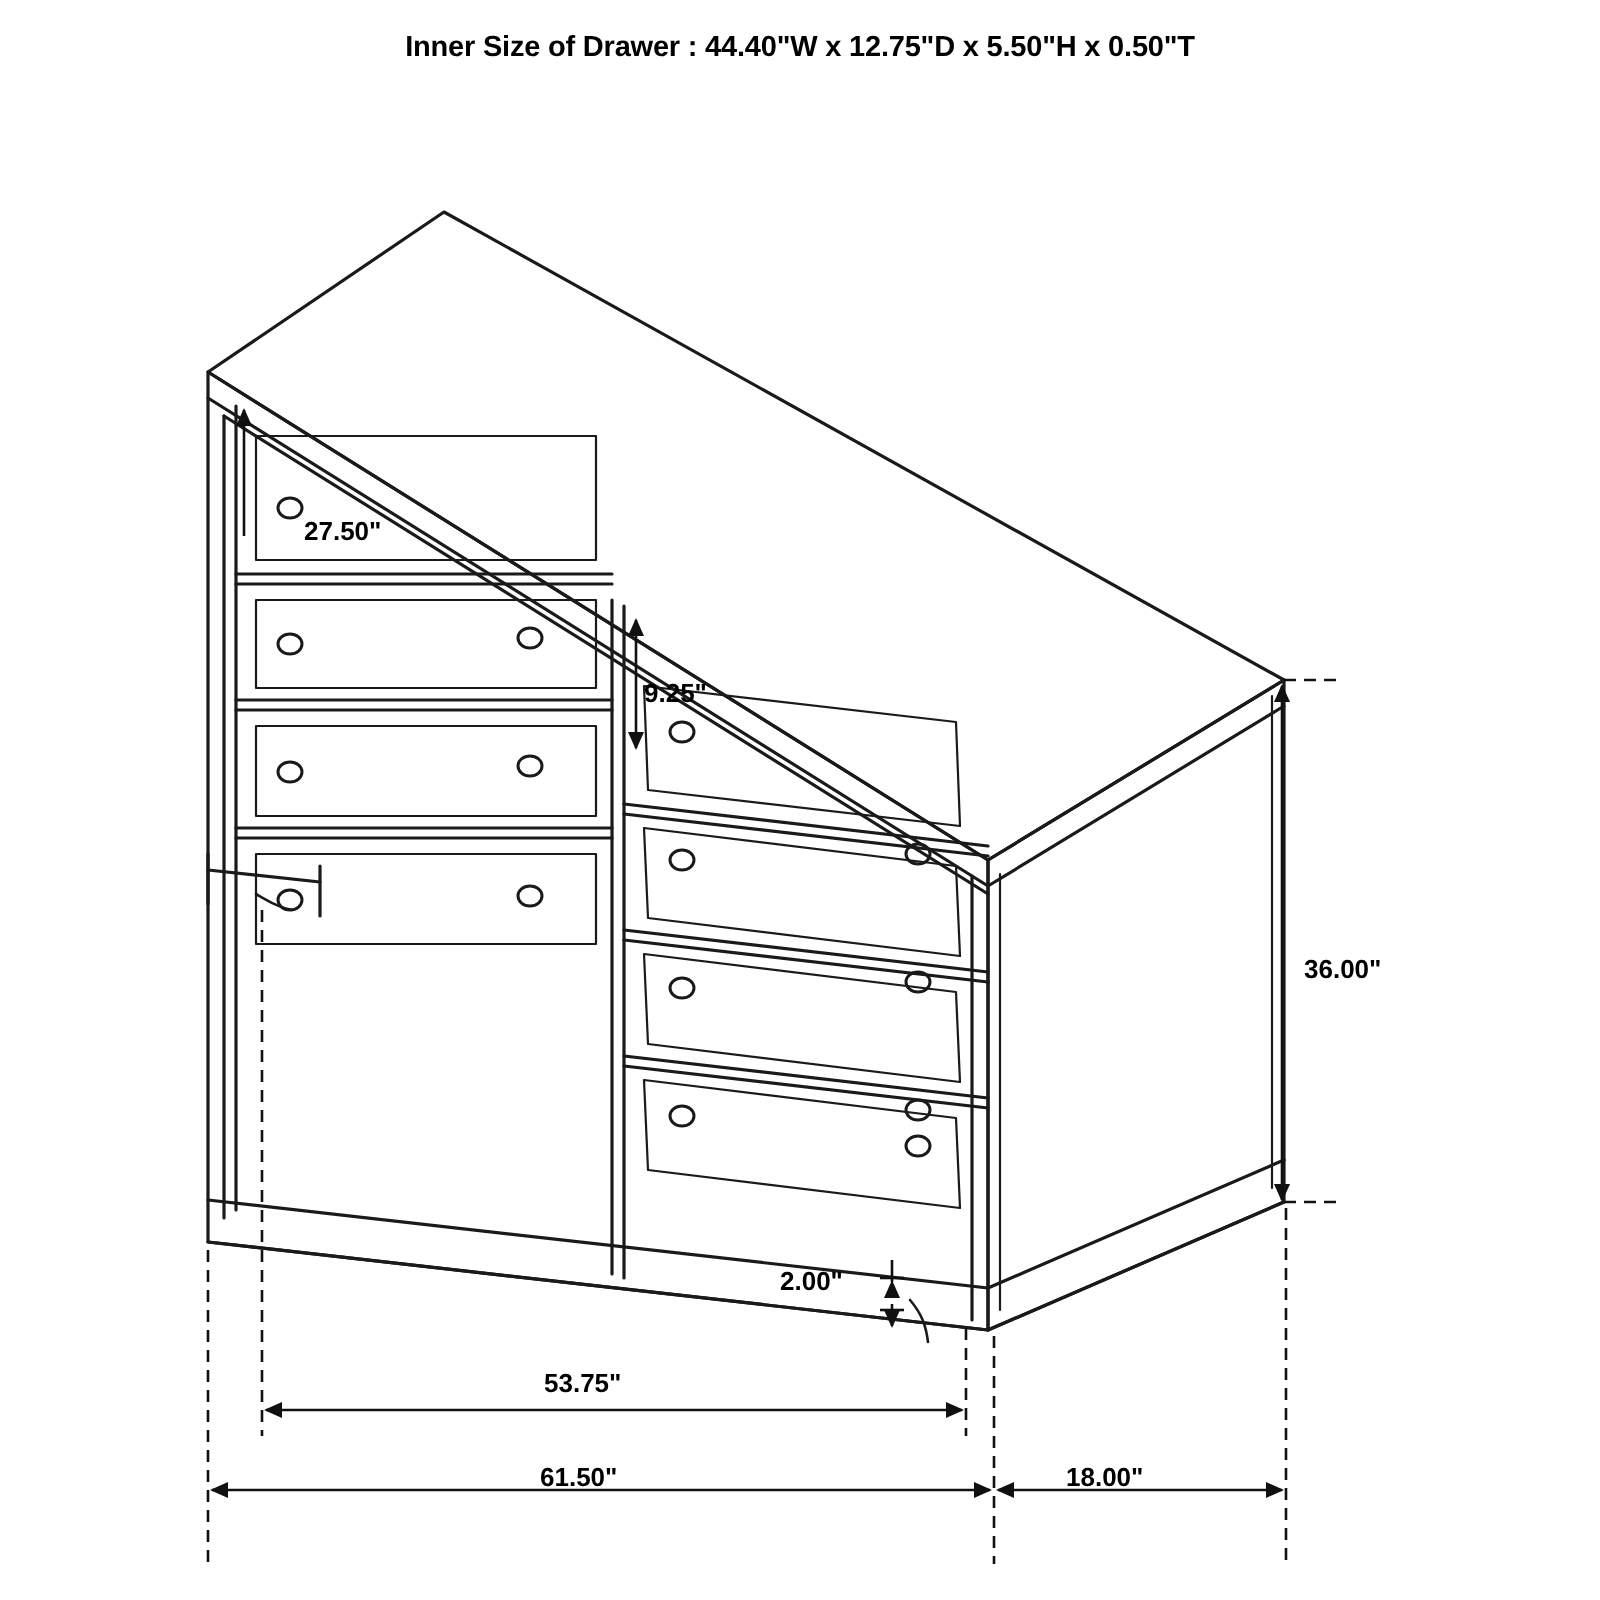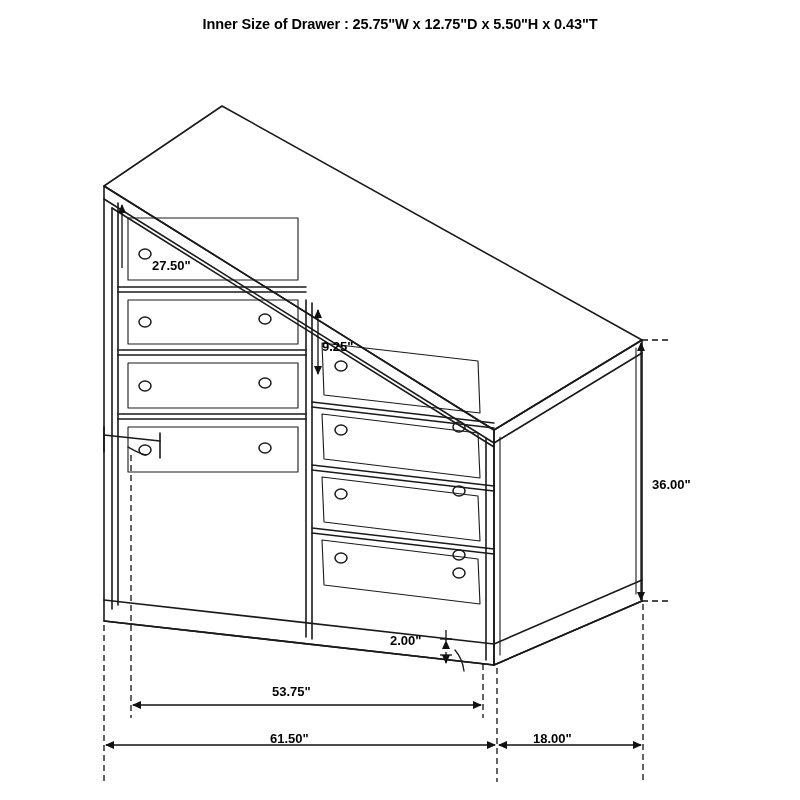--- a/index.html
+++ b/index.html
@@ -44,21 +44,21 @@
     font-size: 13px;
     font-weight: bold;
     white-space: nowrap;
   }
 </style>
 </head>
 <body>
 
 <div id="diagram-root">
 
-  <div class="title">Inner Size of Drawer : 25.75"W x 12.75"D x 5.50"H x 0.43"T</div>
+  <div class="title">Inner Size of Drawer : 44.40"W x 12.75"D x 5.50"H x 0.50"T</div>
 
   <svg class="drawing" viewBox="0 0 800 800">
     <defs>
       <marker id="arrHead" markerWidth="9" markerHeight="9" refX="8" refY="4" orient="auto" markerUnits="userSpaceOnUse">
         <path d="M0,0 L9,4 L0,8 z" fill="#111"></path>
       </marker>
       <marker id="arrTail" markerWidth="9" markerHeight="9" refX="1" refY="4" orient="auto" markerUnits="userSpaceOnUse">
         <path d="M9,0 L0,4 L9,8 z" fill="#111"></path>
       </marker>
     </defs>

